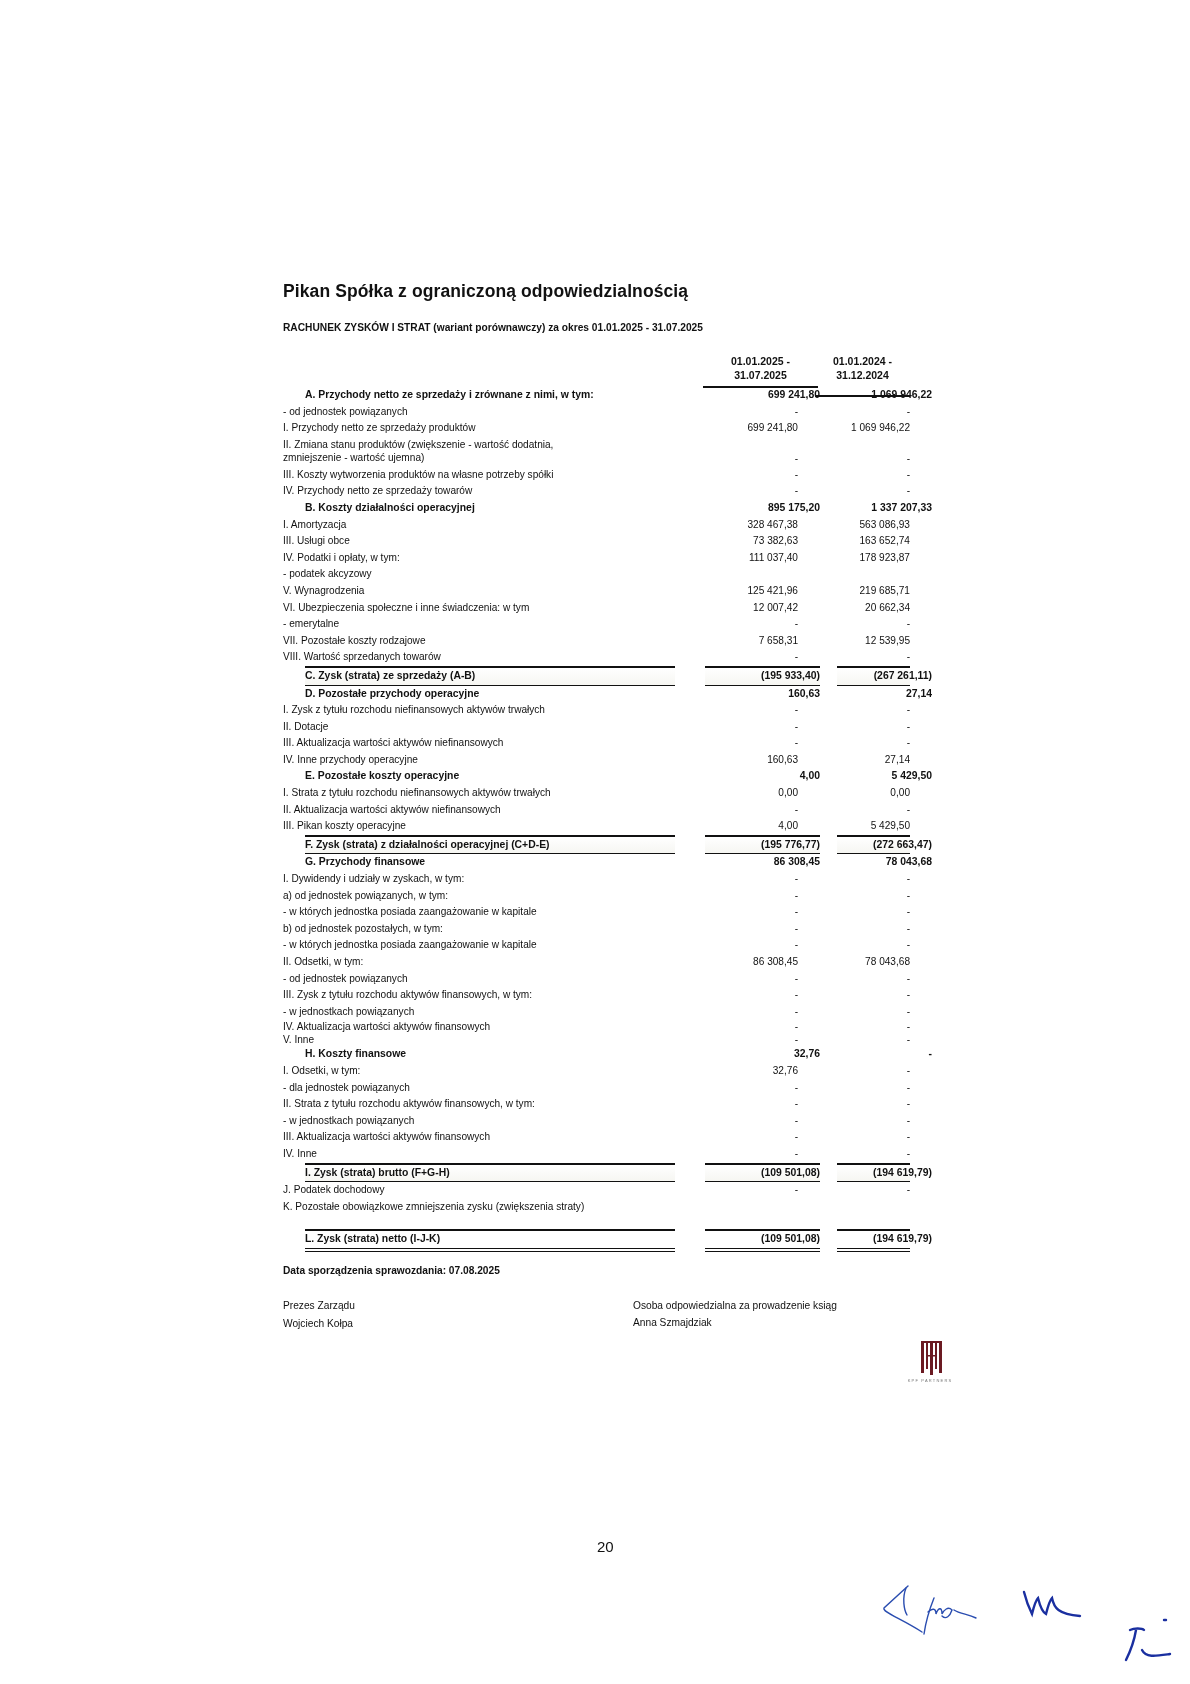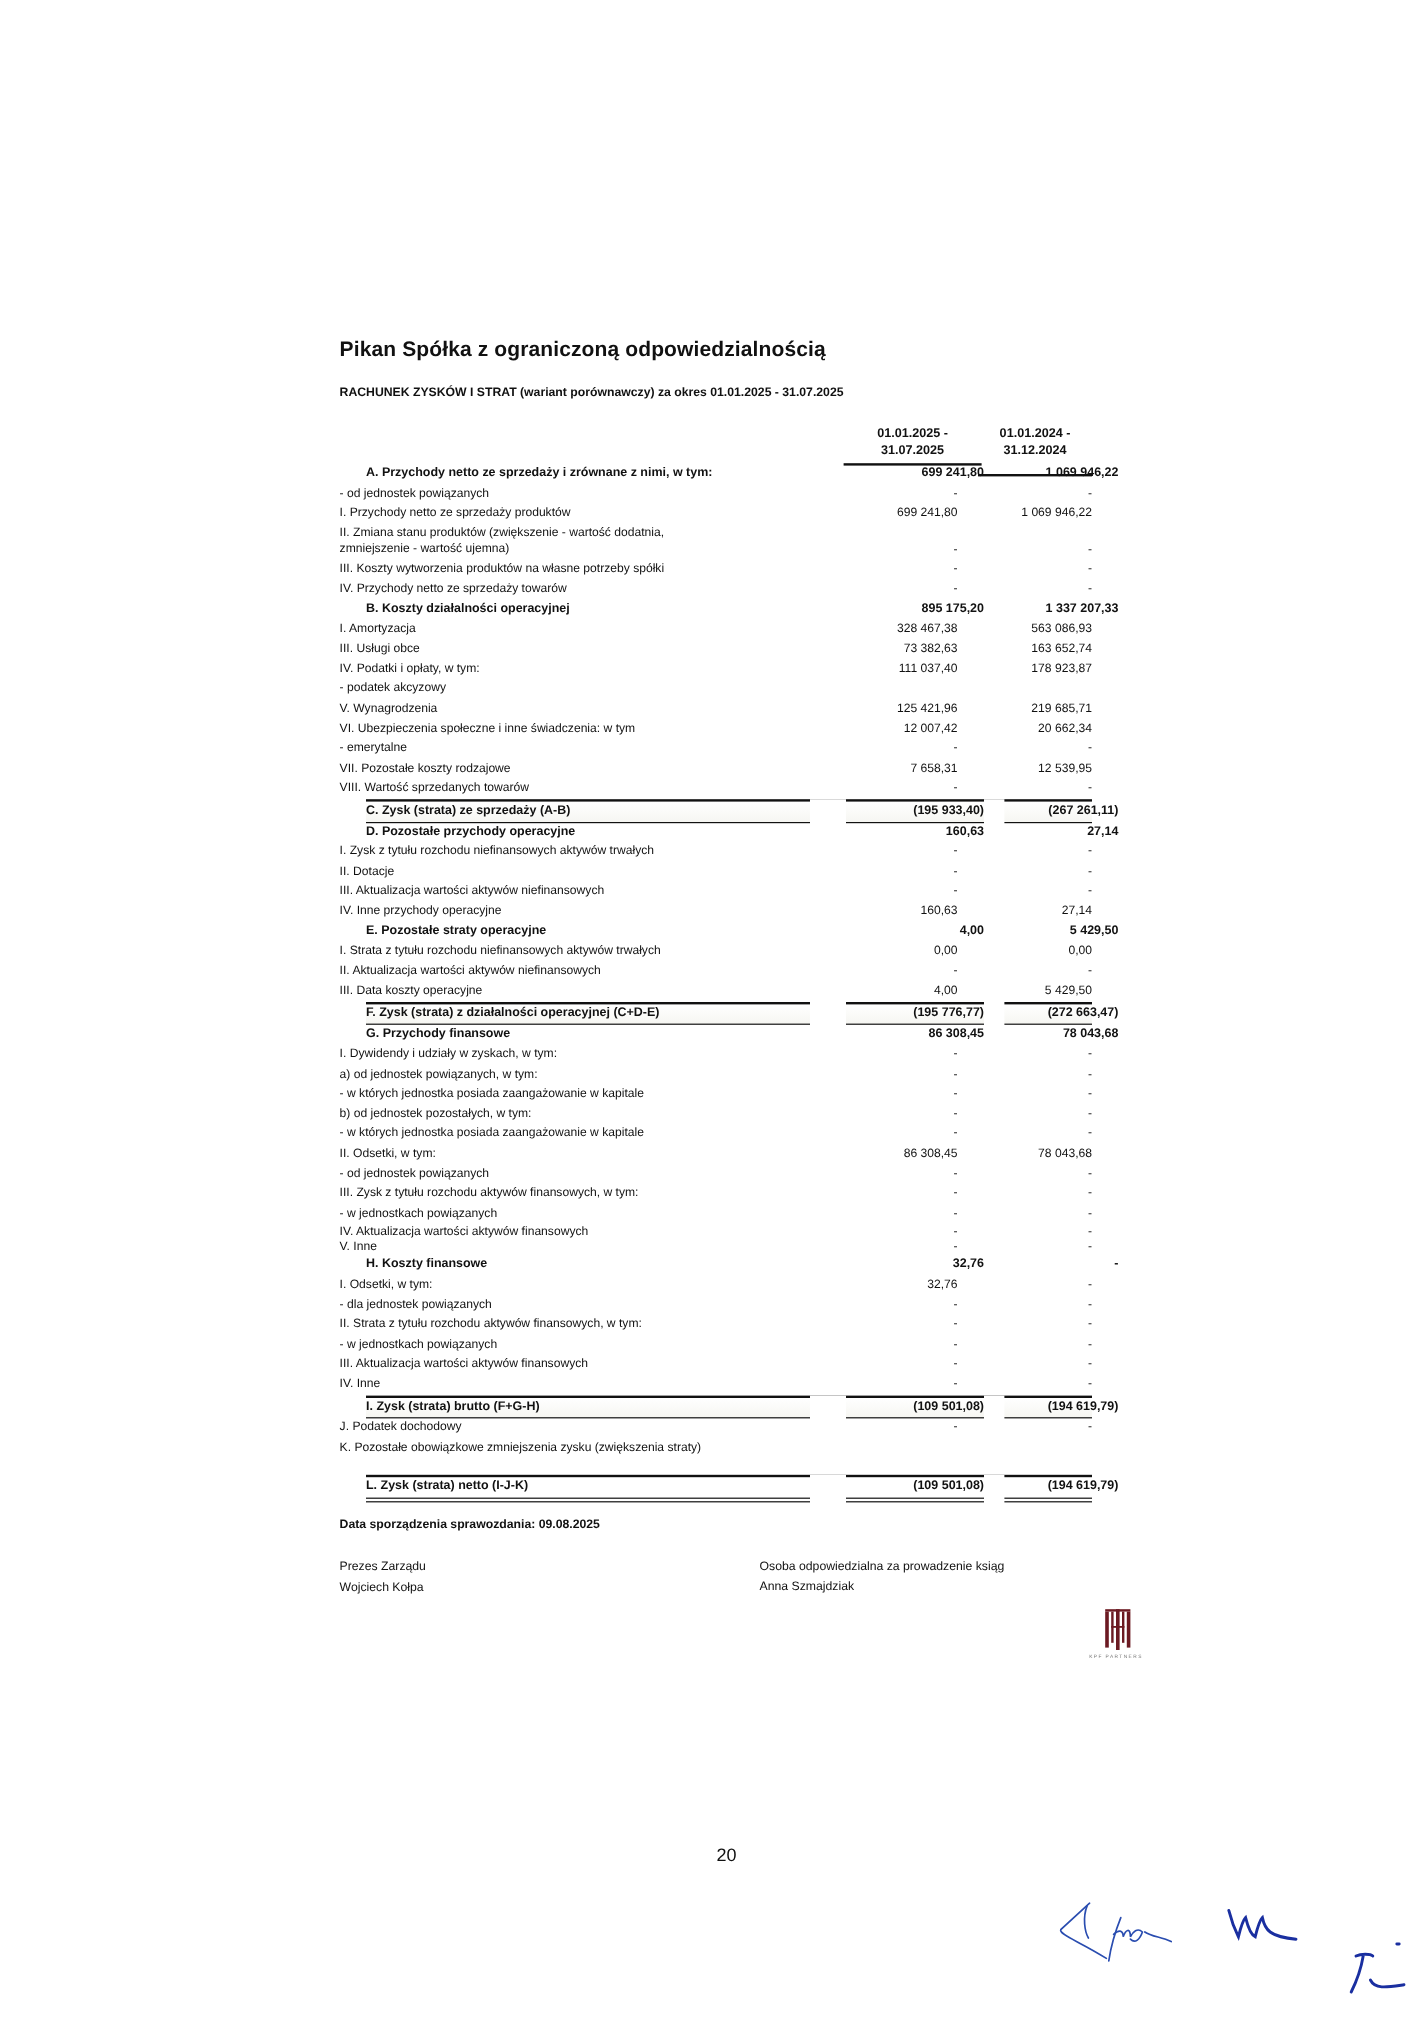--- a/index.html
+++ b/index.html
@@ -165,36 +165,36 @@
           <span class="lbl">III. Aktualizacja wartości aktywów niefinansowych</span>
           <span class="v v1">-</span>
           <span class="v v2">-</span>
         </div>
         <div class="row">
           <span class="lbl">IV. Inne przychody operacyjne</span>
           <span class="v v1">160,63</span>
           <span class="v v2">27,14</span>
         </div>
         <div class="row bold">
-          <span class="lbl">E. Pozostałe straty operacyjne</span>
+          <span class="lbl">E. Pozostałe koszty operacyjne</span>
           <span class="v v1">4,00</span>
           <span class="v v2">5 429,50</span>
         </div>
         <div class="row">
           <span class="lbl">I. Strata z tytułu rozchodu niefinansowych aktywów trwałych</span>
           <span class="v v1">0,00</span>
           <span class="v v2">0,00</span>
         </div>
         <div class="row">
           <span class="lbl">II. Aktualizacja wartości aktywów niefinansowych</span>
           <span class="v v1">-</span>
           <span class="v v2">-</span>
         </div>
         <div class="row">
-          <span class="lbl">III. Data koszty operacyjne</span>
+          <span class="lbl">III. Pikan koszty operacyjne</span>
           <span class="v v1">4,00</span>
           <span class="v v2">5 429,50</span>
         </div>
         <div class="row sum bold">
           <span class="lbl">F. Zysk (strata) z działalności operacyjnej (C+D-E)</span>
           <span class="v v1">(195 776,77)</span>
           <span class="v v2">(272 663,47)</span>
         </div>
         <div class="row bold">
           <span class="lbl">G. Przychody finansowe</span>
@@ -308,21 +308,21 @@
         </div>
         <div class="gap"></div>
         <div class="row final bold">
           <span class="lbl">L. Zysk (strata) netto (I-J-K)</span>
           <span class="v v1">(109 501,08)</span>
           <span class="v v2">(194 619,79)</span>
         </div>
       </div>
   </div>
 
-  <div class="footer-date">Data sporządzenia sprawozdania: 09.08.2025</div>
+  <div class="footer-date">Data sporządzenia sprawozdania: 07.08.2025</div>
   <div class="sig-left-role">Prezes Zarządu</div>
   <div class="sig-left-name">Wojciech Kołpa</div>
   <div class="sig-right-role">Osoba odpowiedzialna za prowadzenie ksiąg</div>
   <div class="sig-right-name">Anna Szmajdziak</div>
 
   <div class="logo">
     <svg width="50" height="36" viewBox="0 0 50 36">
       <rect x="16" y="3" width="3" height="30" fill="#6b1a22"></rect>
       <rect x="21" y="3" width="2" height="26" fill="#6b1a22"></rect>
       <rect x="25" y="1" width="3" height="34" fill="#6b1a22"></rect>

